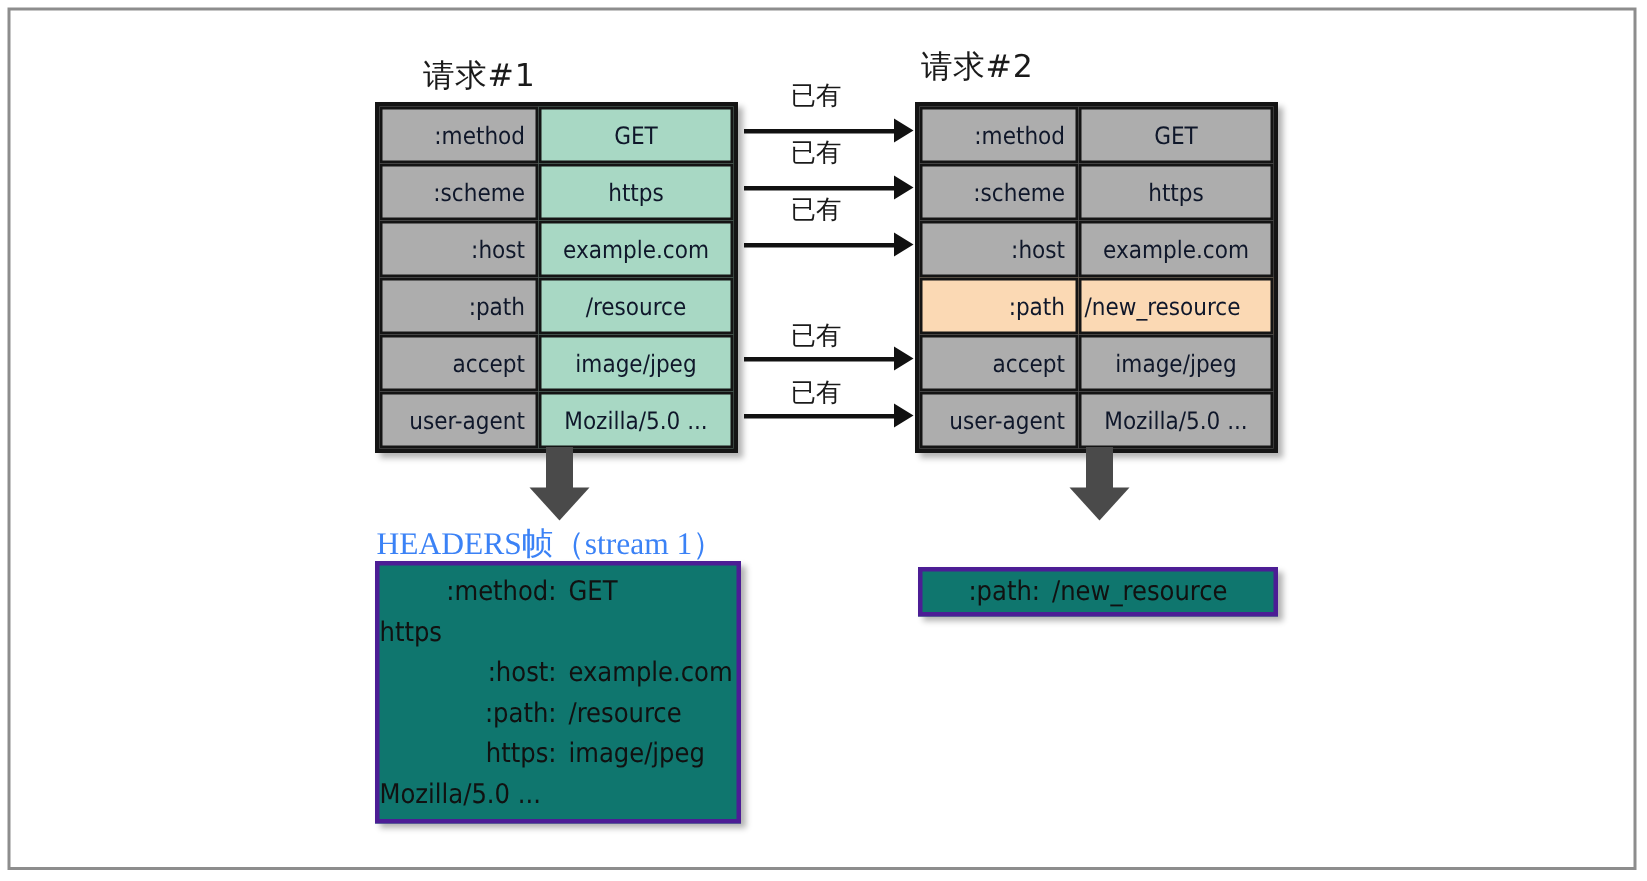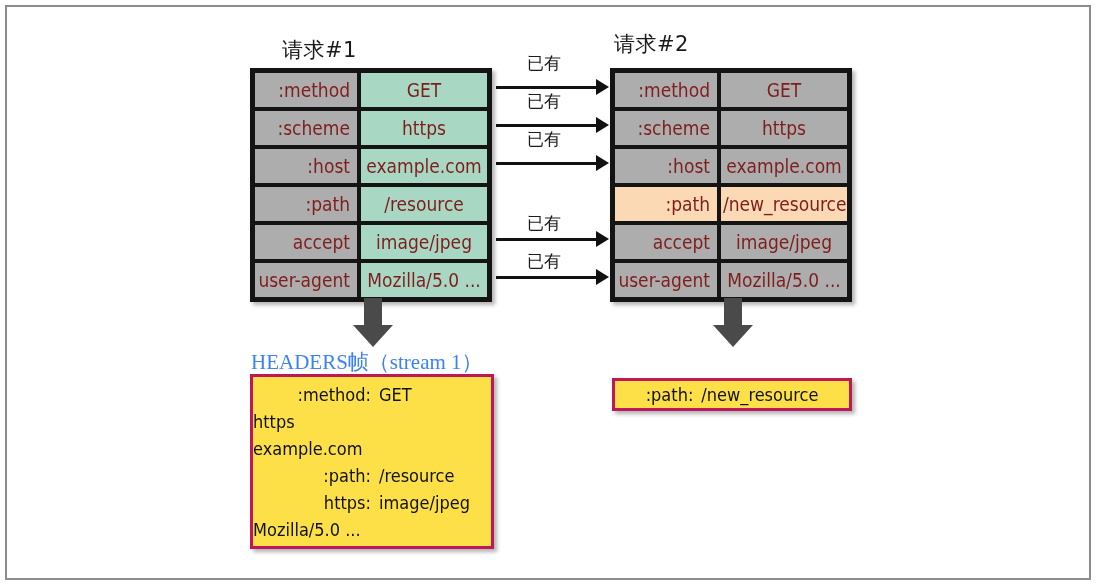--- a/index.html
+++ b/index.html
@@ -50,22 +50,22 @@
     display: flex;
     height: 38px;
     box-sizing: border-box;
   }
   .hrow + .hrow { margin-top: 0; justify-content: flex-end; }
   .hcell {
     box-sizing: border-box;
     display: flex;
     align-items: center;
     font-family: "DejaVu Sans Condensed", "Liberation Sans Narrow", "Liberation Sans", sans-serif;
-    font-size: 19px;
-    color: #7f1d1d;
+    font-size: 16px;
+    color: #0f172a;
     border: 2px solid #141414;
     overflow: visible;
     white-space: nowrap;
   }
   .hcell.name {
     width: 106px;
     justify-content: flex-end;
     padding-right: 7px;
   }
   .hcell.value {
@@ -121,22 +121,22 @@
     font-family: "Liberation Serif", "DejaVu Serif", serif;
     font-size: 21px;
     color: #3b82f6;
     white-space: nowrap;
   }
 
   
   .bluebox {
     position: absolute;
     box-sizing: border-box;
-    background: #fde047;
-    border: 3px solid #be185d;
+    background: #0f766e;
+    border: 3px solid #4c1d95;
     box-shadow: 3px 3px 4px rgba(0,0,0,0.30);
   }
   .bluelist {
     display: flex;
     flex-direction: column;
     justify-content: center;
     height: 100%;
     padding: 4px 0;
     box-sizing: border-box;
   }
@@ -254,20 +254,21 @@
   <div class="bluebox" id="bluebox1" style="left:250px; top:374px; width:244px; height:175px;">
       <div class="bluelist">
         <div class="blueline">
           <span class="k">:method:</span>
           <span class="v">GET</span>
         </div>
         <div class="blueline">
           <span class="v">https</span>
         </div>
         <div class="blueline">
+          <span class="k">:host:</span>
           <span class="v">example.com</span>
         </div>
         <div class="blueline">
           <span class="k">:path:</span>
           <span class="v">/resource</span>
         </div>
         <div class="blueline">
           <span class="k">https:</span>
           <span class="v">image/jpeg</span>
         </div>

